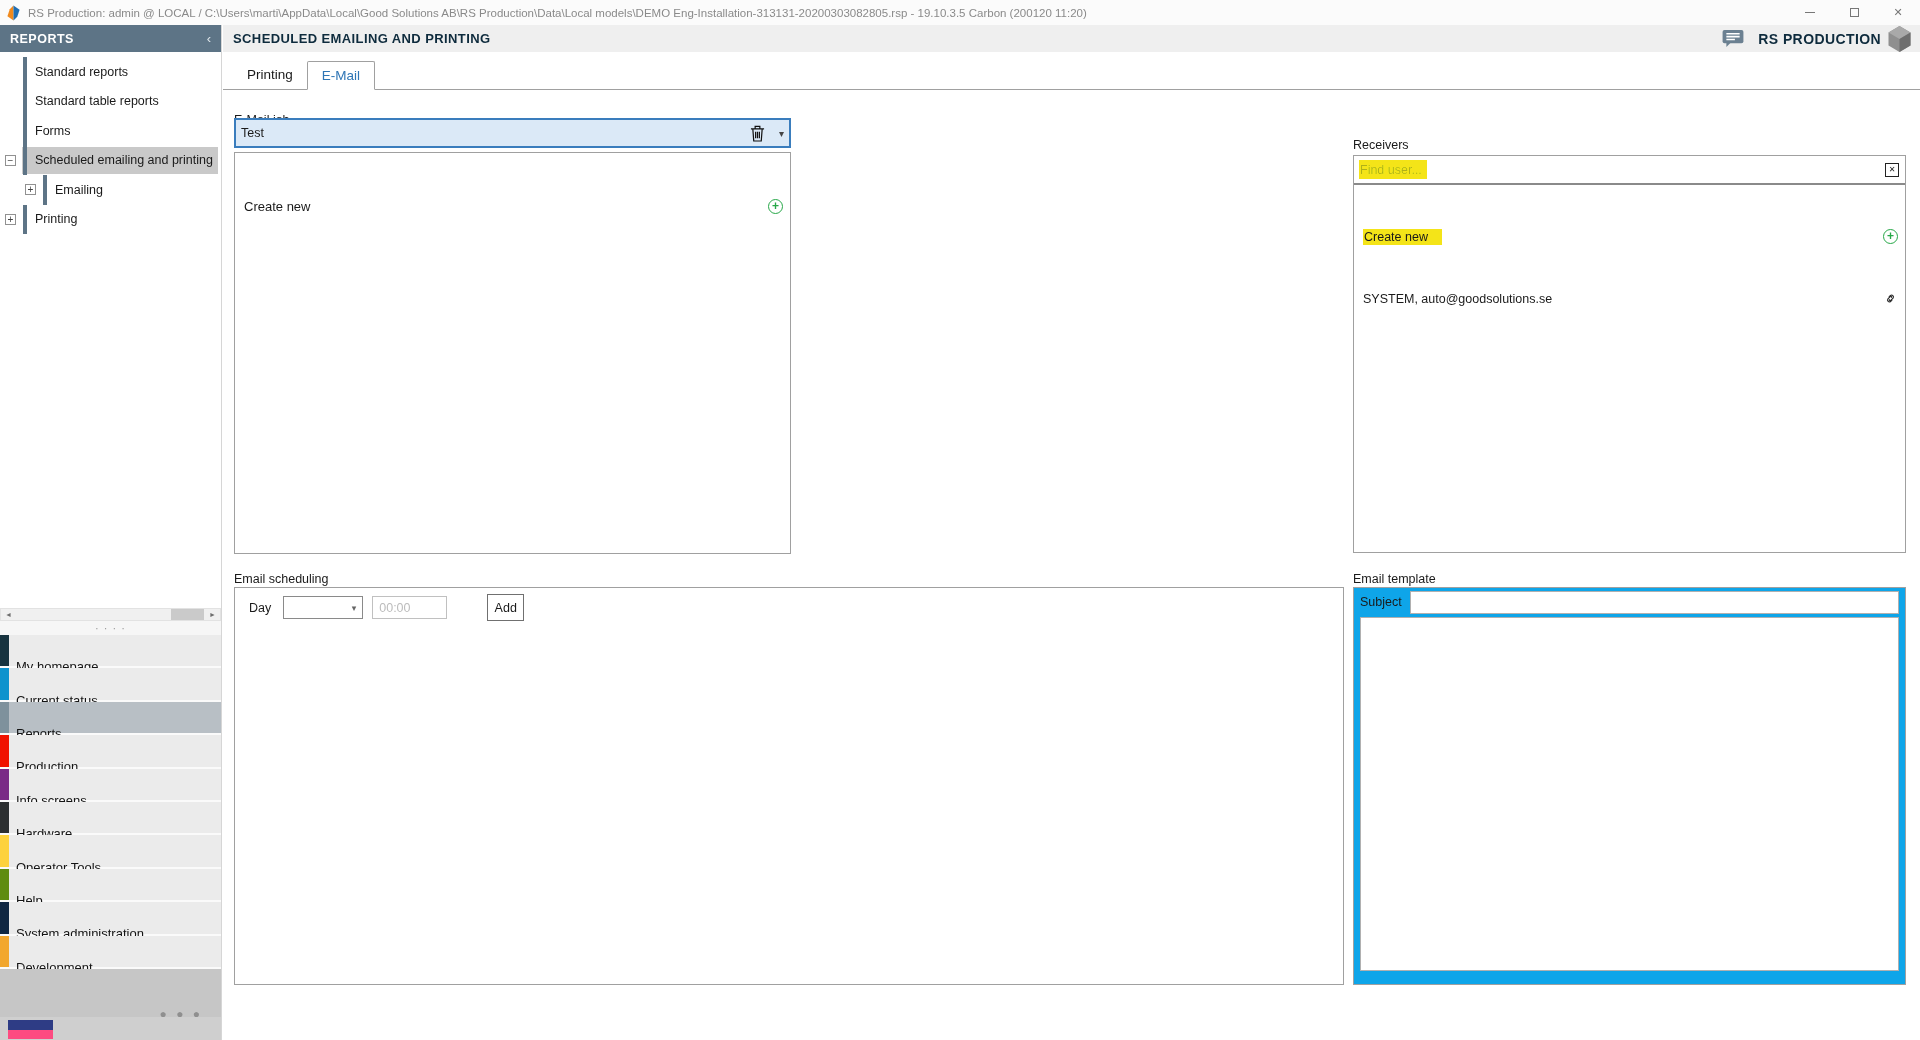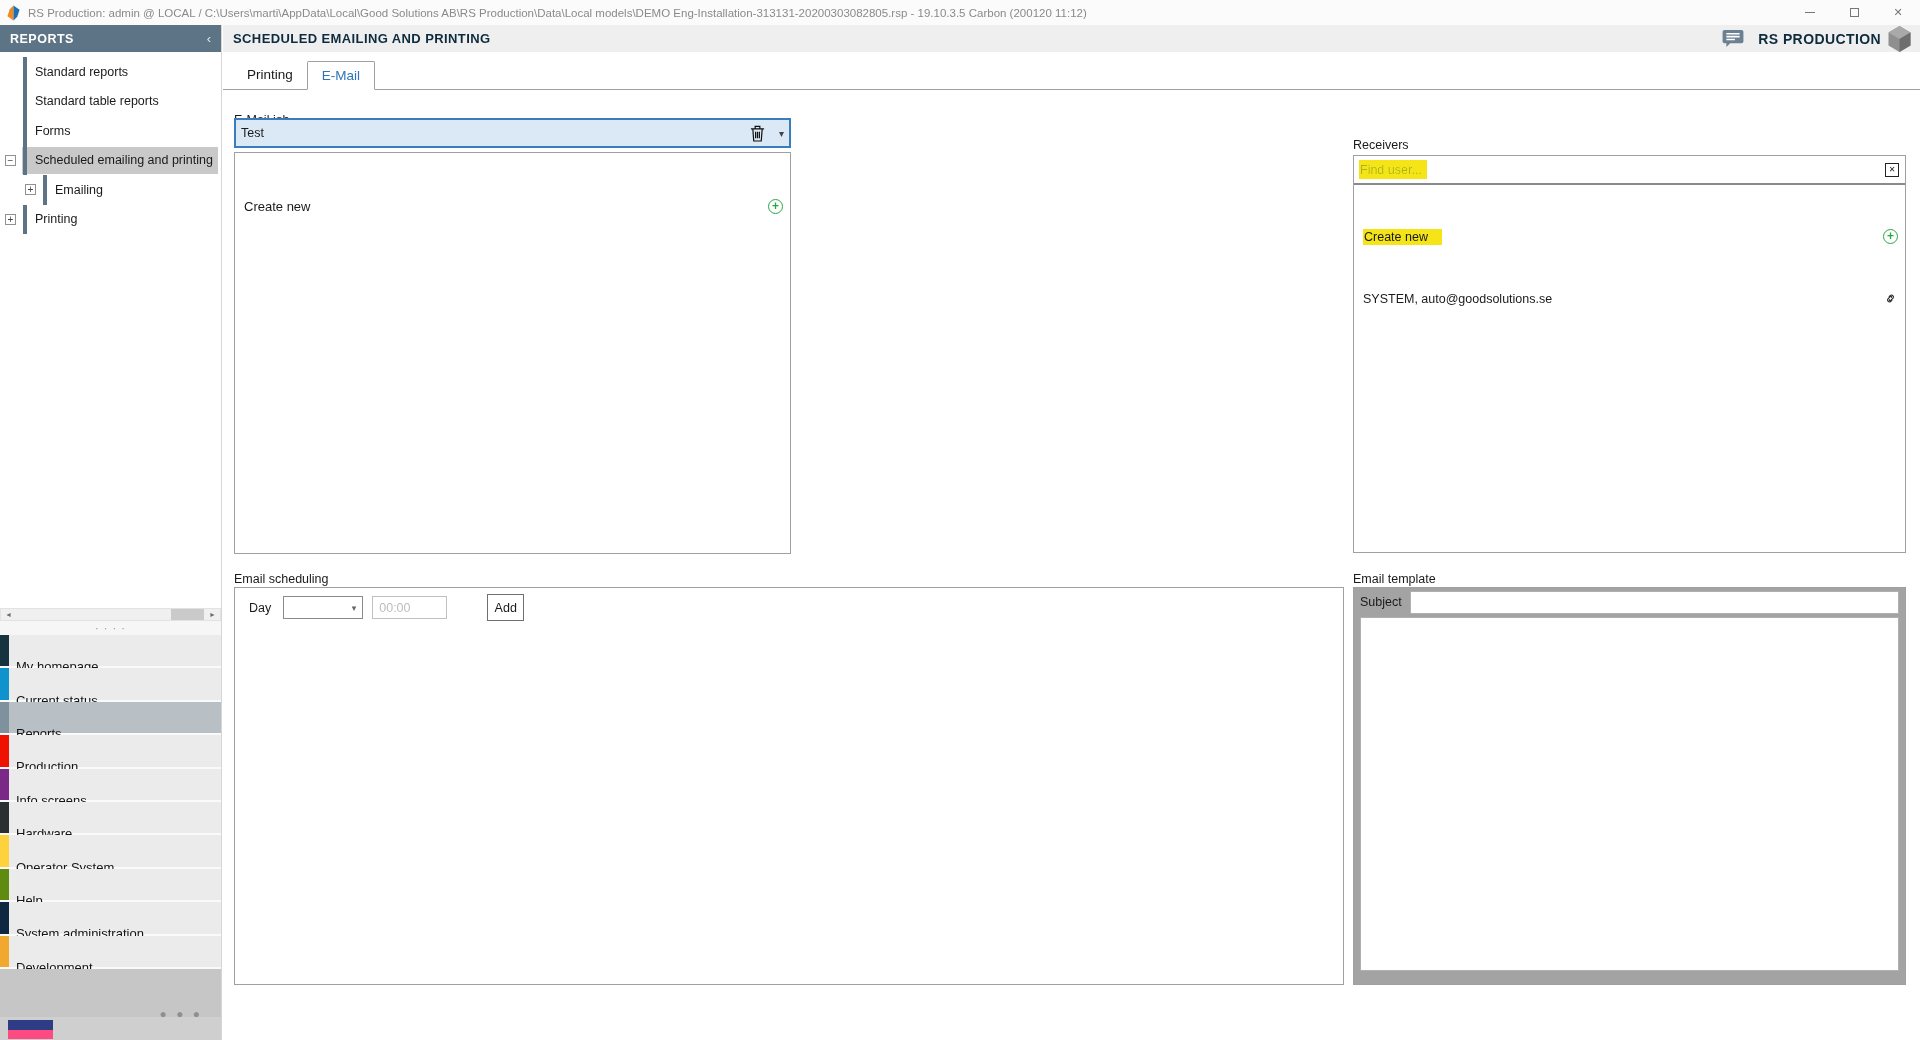--- a/index.html
+++ b/index.html
@@ -95,39 +95,39 @@
   .sched-row { display:flex; align-items:center; margin:6px 0 0 14px; }
   .sched-row .daylbl { font-size:12.5px; margin-right:12px; }
   .day-select { width:80px; height:23px; border:1px solid #8a8a8a; background:#fff; display:flex; align-items:center; justify-content:flex-end; padding:0 6px; cursor:pointer; }
   .day-select .caret { font-size:9px; color:#666; }
   .time-input { width:75px; height:23px; border:1px solid #c0c0c0; margin-left:9px; font-size:12.5px; font-family:inherit; padding:0 6px; outline:none; }
   .time-input::placeholder { color:#bcbcbc; }
   .btn { border:1px solid #707070; background:#fff; font-family:inherit; font-size:12.5px; color:#1a1a1a; cursor:pointer; }
   .add-btn { width:37px; height:27px; margin-left:40px; }
 
   
-  .tmpl-panel { position:absolute; left:1130px; top:562px; width:553px; height:398px; background:#a3a3a3; border:1px solid #a0a0a0; }
+  .tmpl-panel { position:absolute; left:1130px; top:562px; width:553px; height:398px; background:#0ea5e9; border:1px solid #a0a0a0; }
   .tmpl-row { display:flex; margin:3px 6px 0 6px; }
   .tmpl-row .flbl { width:50px; font-size:12.5px; padding-top:4px; }
   .tmpl-row input { flex:1; height:23px; border:1px solid #b0b0b0; font-family:inherit; font-size:12.5px; padding:0 5px; outline:none; }
   .tmpl-row textarea { flex:1; height:354px; border:1px solid #b0b0b0; font-family:inherit; font-size:12.5px; padding:3px 5px; resize:none; outline:none; }
 
   .send-btn { position:absolute; left:1539px; top:1030px; width:143px; height:27px; }
 </style>
 </head>
 <body>
 
 <div id="app">
 
   <div class="titlebar">
     <svg class="appicon" viewBox="0 0 16 16">
       <path d="M8 0 L8 16 L1.5 11.5 L4 4 Z" fill="#f08a1d"></path>
       <path d="M8 0 L14.5 4.5 L12 12 L8 16 Z" fill="#1f6fb5"></path>
     </svg>
-    <span class="title">RS Production: admin @ LOCAL / C:\Users\marti\AppData\Local\Good Solutions AB\RS Production\Data\Local models\DEMO Eng-Installation-313131-20200303082805.rsp - 19.10.3.5 Carbon (200120 11:12)</span>
+    <span class="title">RS Production: admin @ LOCAL / C:\Users\marti\AppData\Local\Good Solutions AB\RS Production\Data\Local models\DEMO Eng-Installation-313131-20200303082805.rsp - 19.10.3.5 Carbon (200120 11:20)</span>
     <div class="win-buttons">
       <div class="win-btn">
           <span class="bar"></span>
         </div>
       <div class="win-btn">
           <span class="box"></span>
         </div>
       <div class="win-btn">✕</div>
     </div>
   </div>
@@ -202,21 +202,21 @@
       <div class="nav-row">
         <span class="cbar" style="background: rgb(122, 42, 134);"></span>
         <span class="lbl">Info screens</span>
       </div>
       <div class="nav-row">
         <span class="cbar" style="background: rgb(44, 47, 49);"></span>
         <span class="lbl">Hardware</span>
       </div>
       <div class="nav-row">
         <span class="cbar" style="background: rgb(253, 210, 60);"></span>
-        <span class="lbl">Operator System</span>
+        <span class="lbl">Operator Tools</span>
       </div>
       <div class="nav-row">
         <span class="cbar" style="background: rgb(95, 140, 16);"></span>
         <span class="lbl">Help</span>
       </div>
       <div class="nav-row">
         <span class="cbar" style="background: rgb(16, 39, 66);"></span>
         <span class="lbl">System administration</span>
       </div>
       <div class="nav-row">

